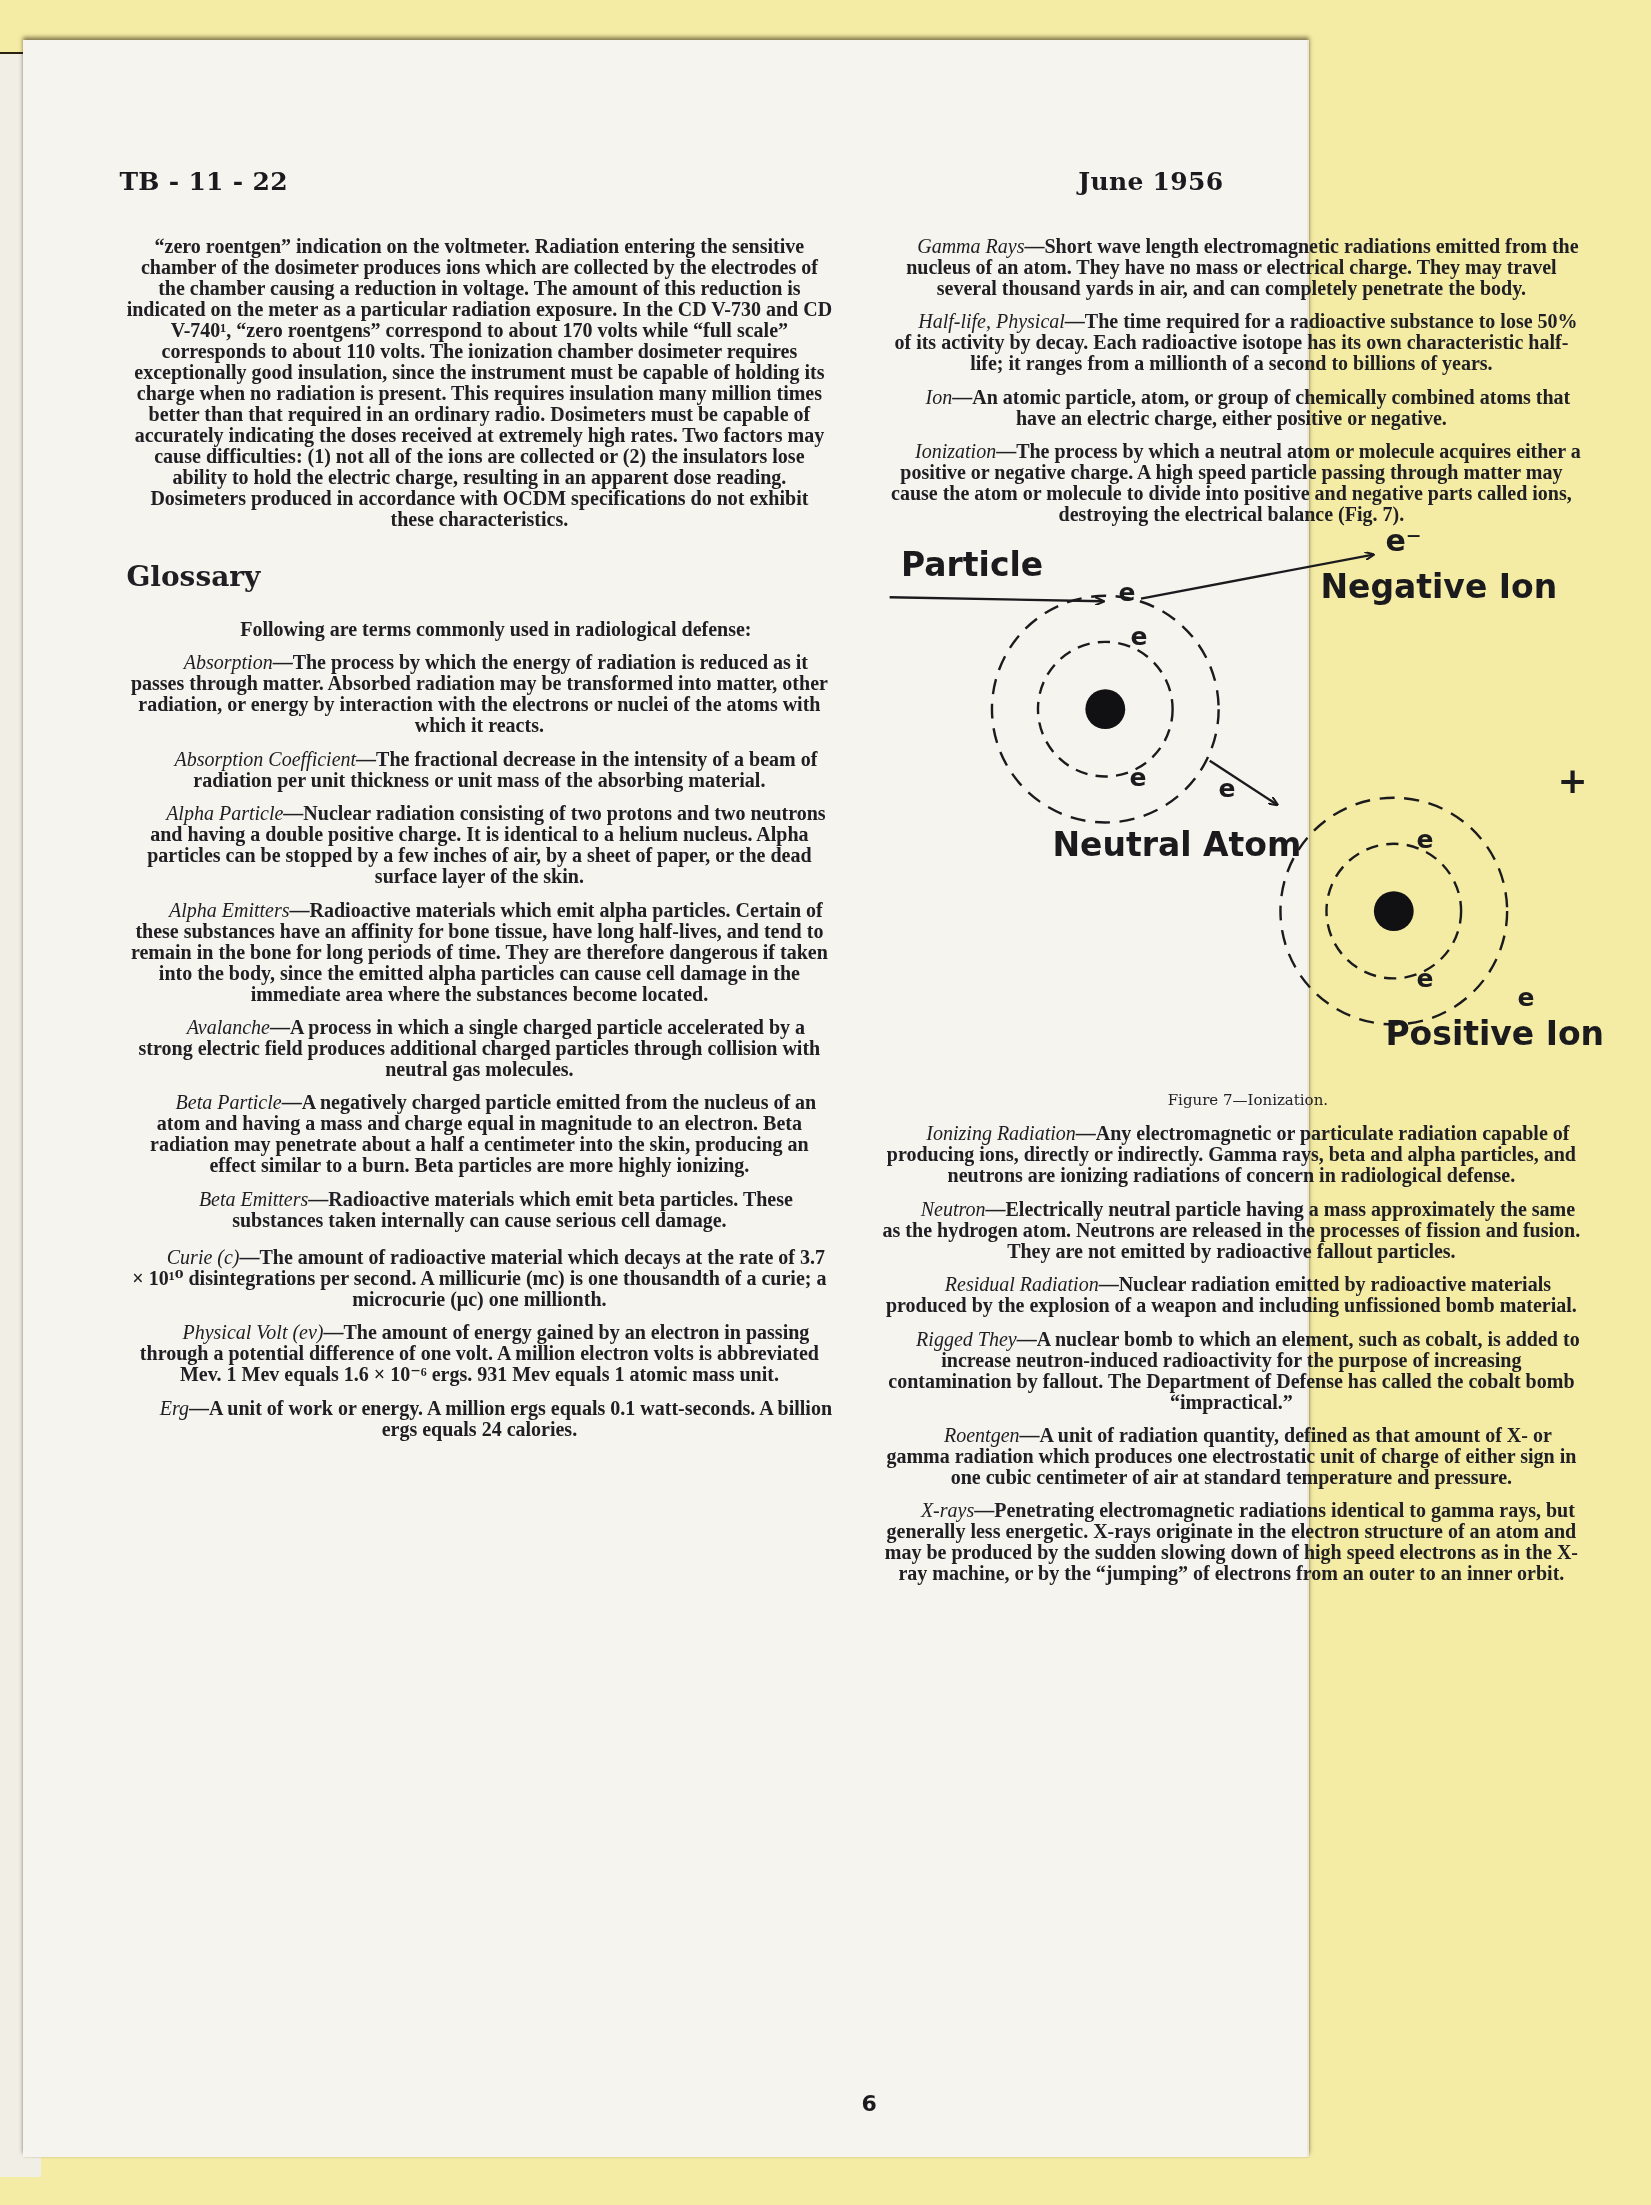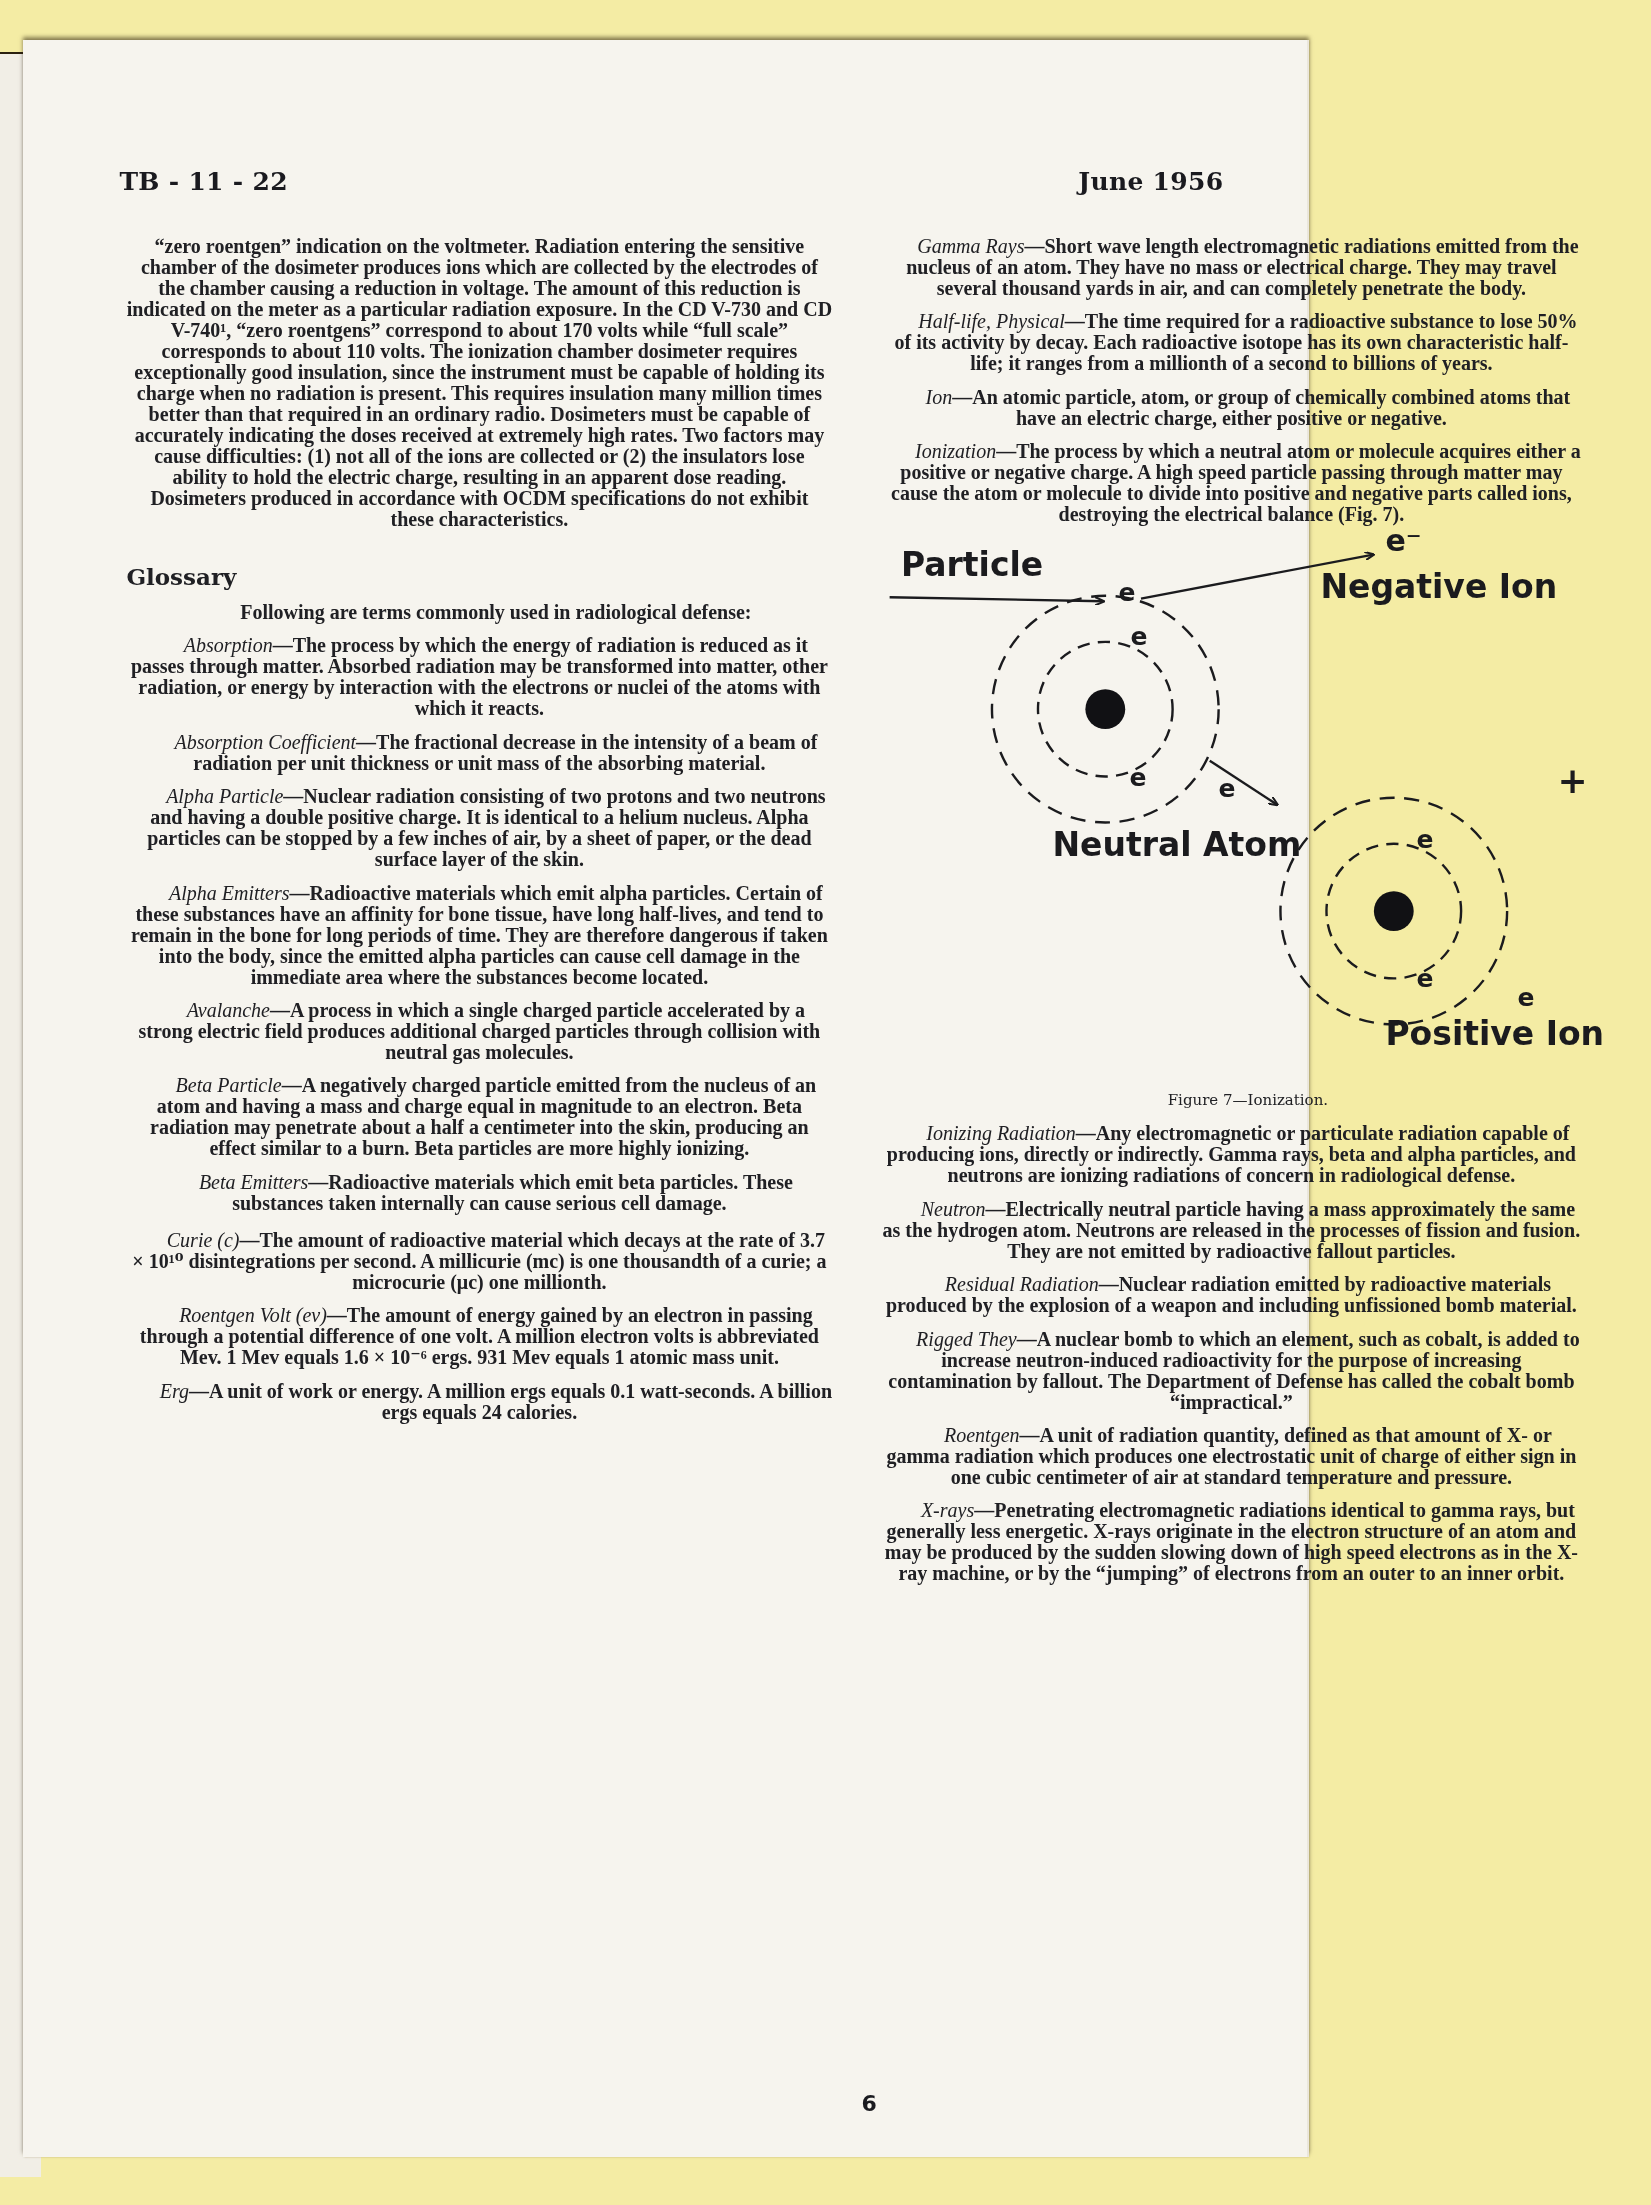--- a/index.html
+++ b/index.html
@@ -33,21 +33,21 @@
     font-size: 20px; line-height: 21px; text-align: justify;
     font-family: "Liberation Serif", "DejaVu Serif", serif;
     font-weight: bold; color: #202024;
   }
   .col-left { left: 103px; }
   .col-right { left: 857px; width: 702px; }
   .col p { margin: 0 0 12.4px 0; text-indent: 33px; hyphens: manual; text-align: center; }
   .col p.no-indent { text-indent: 0; }
   .col .term { font-style: italic; font-weight: normal; }
   .glossary-heading {
-    font-size: 23px; font-weight: bold; margin: 36px 0 15px 0;
+    font-size: 28px; font-weight: bold; margin: 36px 0 32px 0;
     font-family: "DejaVu Serif", serif;
   }
   .figure {
     position: relative; width: 702px; height: 536px; margin: 23.4px 0 5.5px 0;
   }
   .figure svg { position: absolute; left: 0; top: 0; }
   .fig-label {
     position: absolute; font-family: "DejaVu Sans", sans-serif; font-weight: bold;
     font-size: 33px; color: #1b1b1e; white-space: nowrap;
   }
@@ -82,21 +82,21 @@
     <p>Following are terms commonly used in radiological defense:</p>
 
     <p><span class="term">Absorption</span>—<span>The process by which the energy of radiation is reduced as it passes through matter. Absorbed radiation may be transformed into matter, other radiation, or energy by interaction with the electrons or nuclei of the atoms with which it reacts.</span></p>
     <p><span class="term">Absorption Coefficient</span>—<span>The fractional decrease in the intensity of a beam of radiation per unit thickness or unit mass of the absorbing material.</span></p>
     <p><span class="term">Alpha Particle</span>—<span>Nuclear radiation consisting of two protons and two neutrons and having a double positive charge. It is identical to a helium nucleus. Alpha particles can be stopped by a few inches of air, by a sheet of paper, or the dead surface layer of the skin.</span></p>
     <p><span class="term">Alpha Emitters</span>—<span>Radioactive materials which emit alpha particles. Certain of these substances have an affinity for bone tissue, have long half-lives, and tend to remain in the bone for long periods of time. They are therefore dangerous if taken into the body, since the emitted alpha particles can cause cell damage in the immediate area where the substances become located.</span></p>
     <p><span class="term">Avalanche</span>—<span>A process in which a single charged particle accelerated by a strong electric field produces additional charged particles through collision with neutral gas molecules.</span></p>
     <p><span class="term">Beta Particle</span>—<span>A negatively charged particle emitted from the nucleus of an atom and having a mass and charge equal in magnitude to an electron. Beta radiation may penetrate about a half a centimeter into the skin, producing an effect similar to a burn. Beta particles are more highly ionizing.</span></p>
     <p style="margin-bottom:16px"><span class="term">Beta Emitters</span>—<span>Radioactive materials which emit beta particles. These substances taken internally can cause serious cell damage.</span></p>
     <p><span class="term">Curie (c)</span>—<span>The amount of radioactive material which decays at the rate of 3.7 × 10¹⁰ disintegrations per second. A millicurie (mc) is one thousandth of a curie; a microcurie (μc) one millionth.</span></p>
-    <p><span class="term">Roentgen Volt (ev)</span>—<span>The amount of energy gained by an electron in passing through a potential difference of one volt. A million electron volts is abbreviated Mev. 1 Mev equals 1.6 × 10⁻⁶ ergs. 931 Mev equals 1 atomic mass unit.</span></p>
+    <p><span class="term">Physical Volt (ev)</span>—<span>The amount of energy gained by an electron in passing through a potential difference of one volt. A million electron volts is abbreviated Mev. 1 Mev equals 1.6 × 10⁻⁶ ergs. 931 Mev equals 1 atomic mass unit.</span></p>
     <p><span class="term">Erg</span>—<span>A unit of work or energy. A million ergs equals 0.1 watt-seconds. A billion ergs equals 24 calories.</span></p>
   </div>
 
   <div class="col col-right">
     <p><span class="term">Gamma Rays</span>—<span>Short wave length electromagnetic radiations emitted from the nucleus of an atom. They have no mass or electrical charge. They may travel several thousand yards in air, and can completely penetrate the body.</span></p>
     <p><span class="term">Half-life, Physical</span>—<span>The time required for a radioactive substance to lose 50% of its activity by decay. Each radioactive isotope has its own characteristic half-life; it ranges from a millionth of a second to billions of years.</span></p>
     <p><span class="term">Ion</span>—<span>An atomic particle, atom, or group of chemically combined atoms that have an electric charge, either positive or negative.</span></p>
     <p><span class="term">Ionization</span>—<span>The process by which a neutral atom or molecule acquires either a positive or negative charge. A high speed particle passing through matter may cause the atom or molecule to divide into positive and negative parts called ions, destroying the electrical balance (Fig. 7).</span></p>
 
     <div class="figure">

